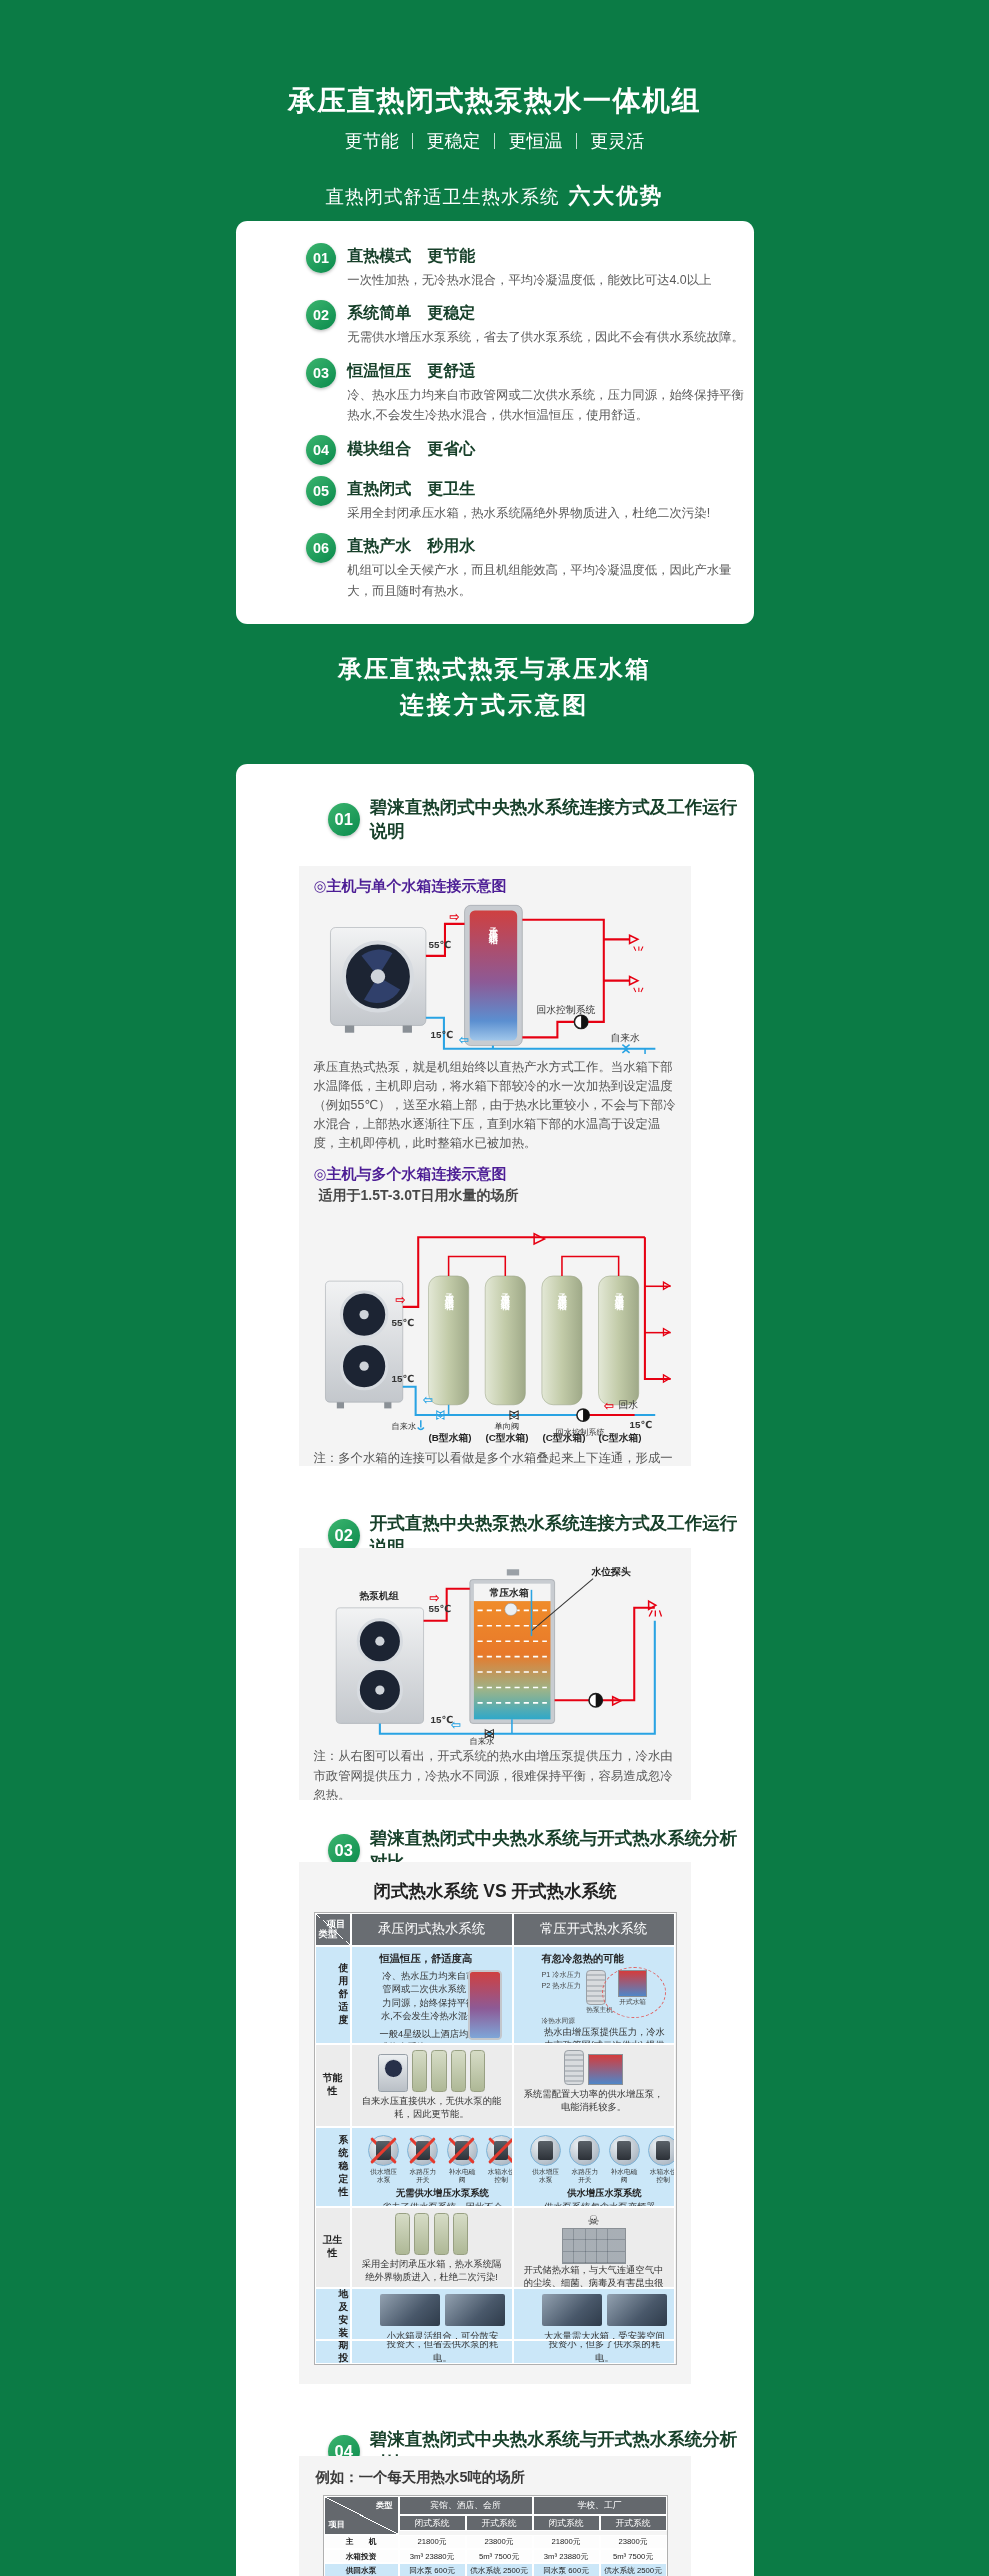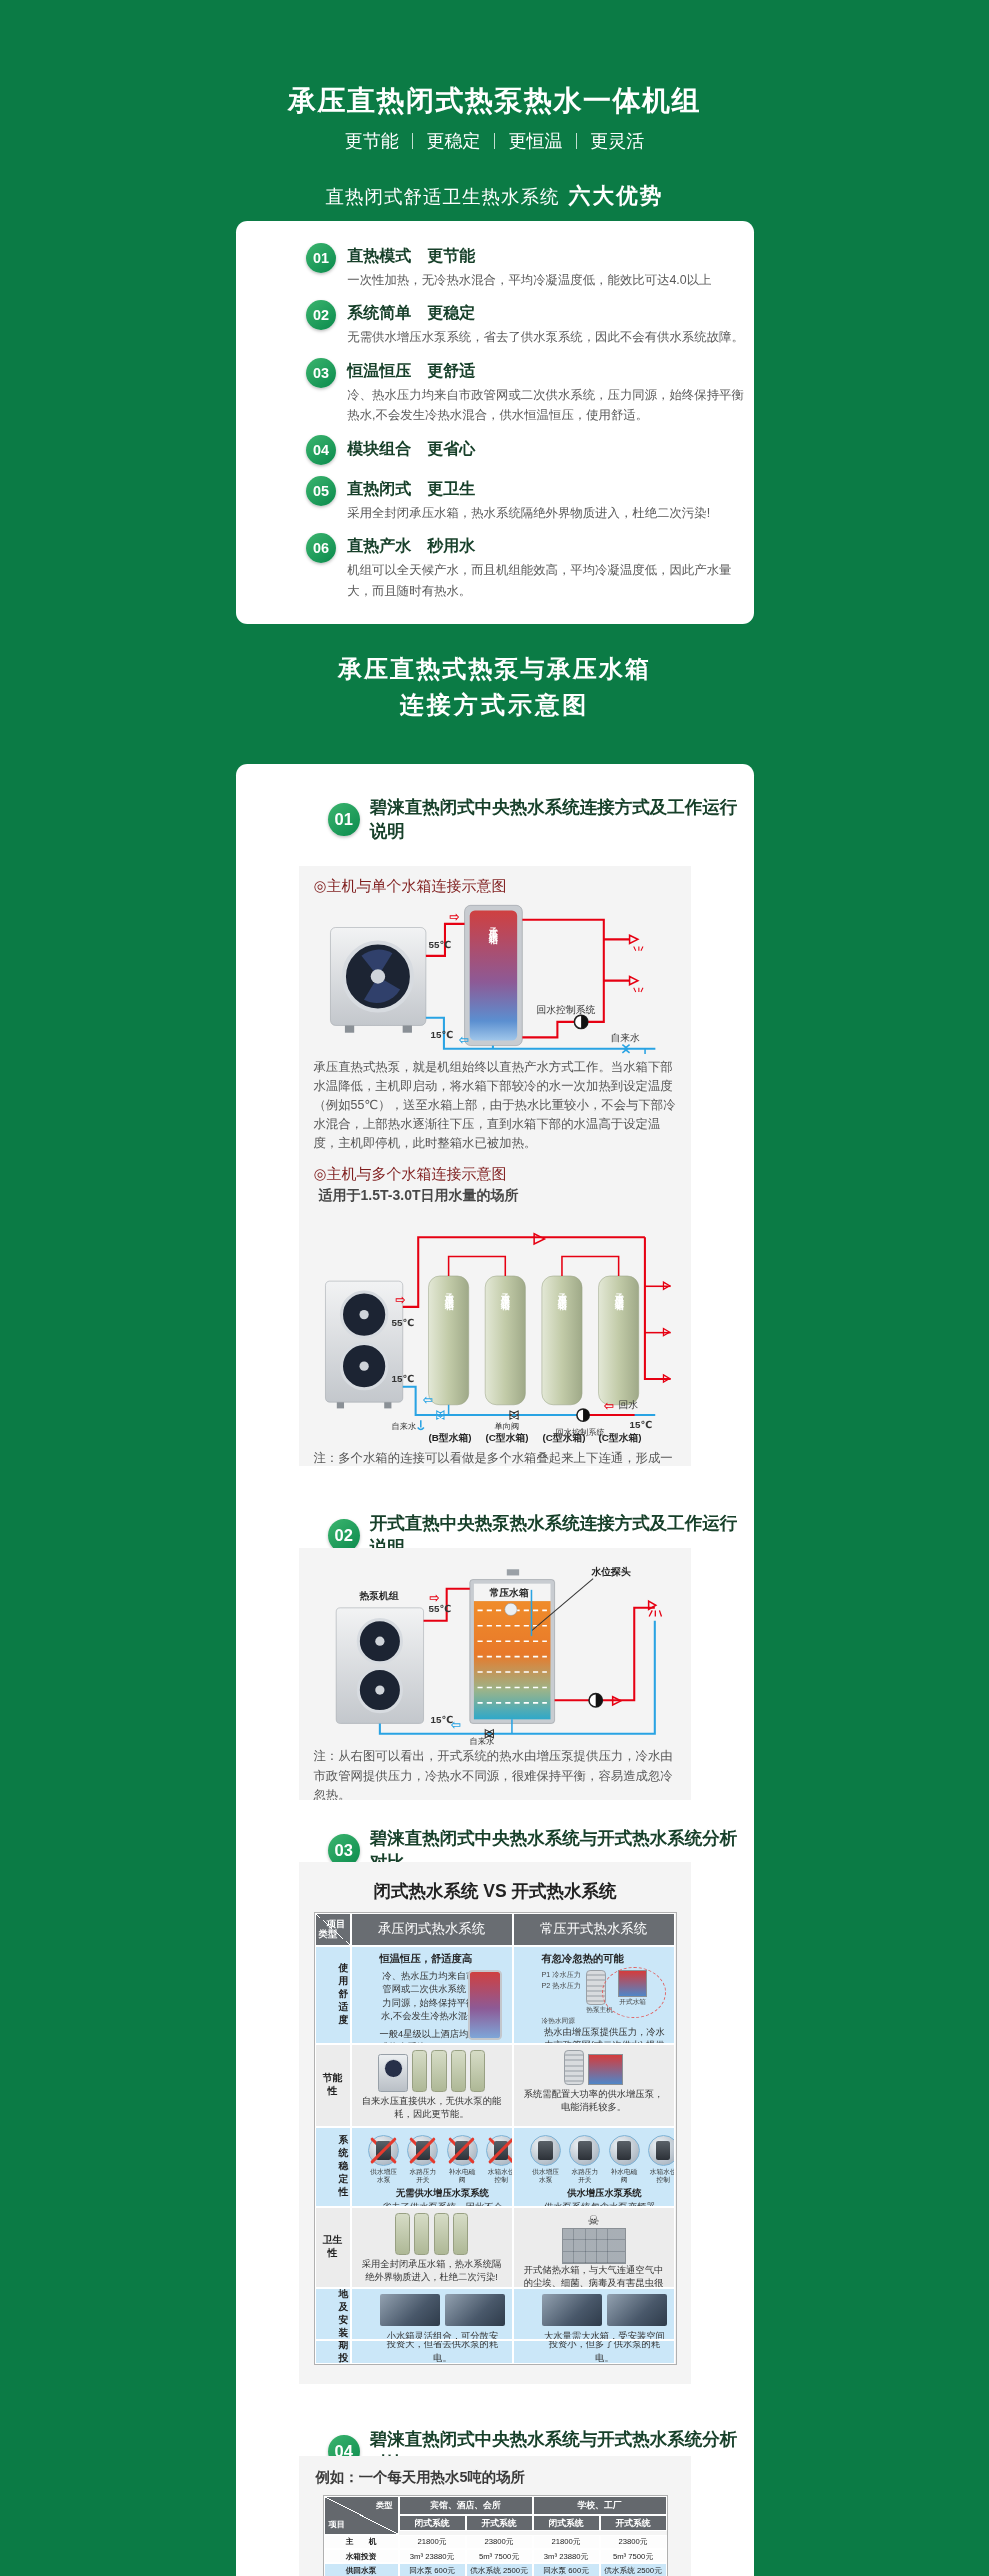--- a/index.html
+++ b/index.html
@@ -20,21 +20,21 @@
   .adv-ds{font-size:12.4px;color:#595959;line-height:1.62;width:397px;}
   .pad-top-c1{height:21.6px;}
   
   .b2-l1{position:absolute;top:653px;left:0;width:100%;text-align:center;font-size:24px;font-weight:bold;color:#fff;letter-spacing:2.1px;}
   .b2-l2{position:absolute;top:689px;left:0;width:100%;text-align:center;font-size:24px;font-weight:bold;color:#fff;letter-spacing:3.1px;}
   
   .sec-h{position:absolute;left:92px;display:flex;align-items:center;gap:10.3px;}
   .sec-num{width:33px;height:33px;border-radius:50%;background:linear-gradient(140deg,#3cb56f,#0a8a4c);color:#fff;font-weight:bold;font-size:16.5px;display:flex;align-items:center;justify-content:center;box-shadow:0 1.5px 3.1px rgba(0,0,0,.25);}
   .sec-tt{font-size:17.5px;font-weight:bold;color:#17402a;}
   .panel{position:absolute;left:63px;width:392px;background:#f4f4f4;box-sizing:border-box;padding:9.3px 14.4px;overflow:hidden;}
-  .p-head{font-size:15px;font-weight:normal;color:#7f1d1d;margin:2.1px 0 3.1px 0;}
+  .p-head{font-size:15px;font-weight:bold;color:#4c1d95;margin:2.1px 0 3.1px 0;}
   .p-sub{font-size:14px;font-weight:bold;color:#474747;margin:1px 0 4.1px 5.2px;}
   .p-par{font-size:12.4px;color:#565656;line-height:1.55;margin-top:3.1px;}
   .diag{position:relative;margin:2.1px auto 0 auto;width:361px;}
   .dl{position:absolute;font-size:9.8px;color:#333;white-space:nowrap;}
   .dl.b{font-weight:bold;}
   .dl.w{color:#fff;font-weight:bold;writing-mode:vertical-rl;letter-spacing:2.6px;font-size:9.3px;}
   .dl.dk{color:#222;font-weight:bold;}
   .ar{position:absolute;font-size:12.4px;font-weight:bold;}
   .ar.r{color:#e60012;} .ar.bl{color:#29a3e3;}
   
@@ -74,21 +74,21 @@
   .minis{display:flex;gap:4.1px;align-items:flex-end;justify-content:center;margin-bottom:3.1px;}
   .mgt{width:13.4px;height:40px;border-radius:3.6px;background:linear-gradient(#d6dcc6,#aeb896);border:0.5px solid #98a083;}
   .mgp{width:28px;height:36px;background:linear-gradient(#eceff1,#b9bfc6);border:0.5px solid #98a0a8;border-radius:2.6px;position:relative;}
   .mgp:after{content:"";position:absolute;left:5.7px;top:4.6px;width:16.5px;height:16.5px;border-radius:50%;background:#273049;border:1.5px solid #dfe3e8;}
   
   .ex{font-size:14.4px;font-weight:bold;color:#3a3a3a;margin:3.1px 0 7.2px 2.1px;}
   .kt{width:343px;margin:0 auto;border:0.5px solid #b0b0b0;}
   .kt-row{display:grid;grid-template-columns:75px repeat(4,67px);}
   .kt-g{display:grid;grid-template-columns:75px 134px 134px;}
   .kt-cell{border:0.5px solid #fff;box-sizing:border-box;display:flex;align-items:center;justify-content:center;text-align:center;font-size:7.7px;color:#222;line-height:1.2;white-space:pre-line;padding:1px 2.1px;}
-  .kt-h{background:#64686d;color:#fff;font-weight:bold;font-size:8.8px;}
+  .kt-h{background:#64686d;color:#fff;font-weight:normal;font-size:8.8px;}
   .kt-lab{font-weight:bold;}
   .kt-corner{position:relative;height:37px;background:#64686d;border:0.5px solid #fff;}
   .kt-corner:before{content:"";position:absolute;inset:0;background:linear-gradient(to top right,transparent 49.3%,#fff 49.3%,#fff 50.7%,transparent 50.7%);}
   .kt-corner .tr{position:absolute;top:3.1px;right:5.2px;color:#fff;font-size:8.2px;font-weight:bold;}
   .kt-corner .bl{position:absolute;bottom:3.1px;left:4.1px;color:#fff;font-size:8.2px;font-weight:bold;}
   
   svg{display:block;}
 </style>
 </head>
 <body>

